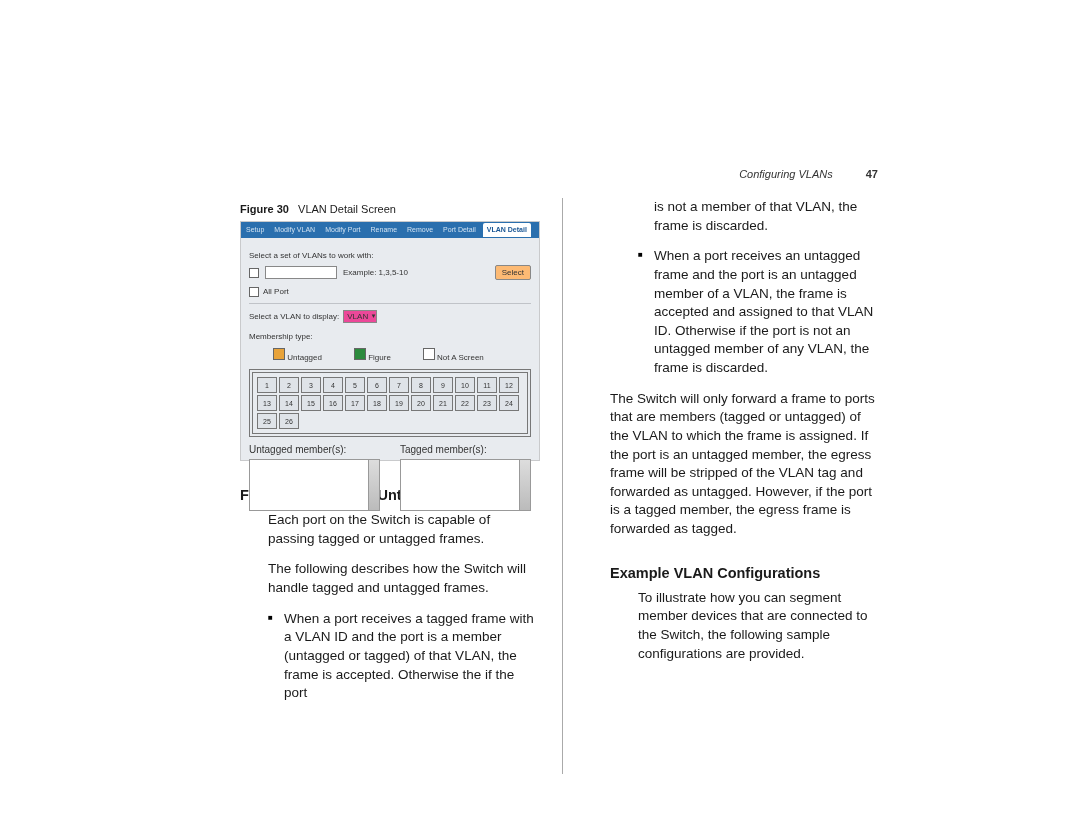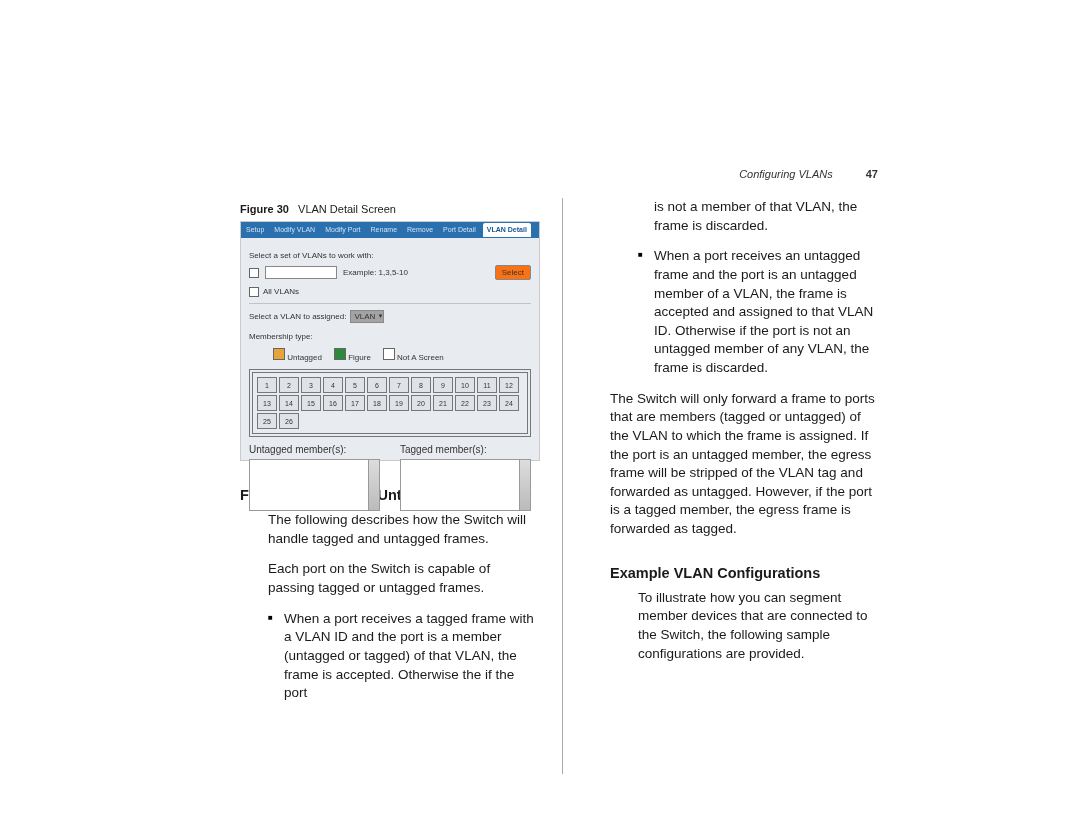--- a/index.html
+++ b/index.html
@@ -91,23 +91,23 @@
   .ss-body { padding: 12px 8px; }
   .ss-row { margin-bottom: 4px; display:flex; align-items:center; gap:4px;}
   .ss-inputline {
     display:flex; align-items:center; gap:6px; margin-bottom:6px;
   }
   .ss-inputline .box {
     width: 70px; height: 11px; background:#fff; border:1px solid #888;
   }
   .ss-select-btn {
     margin-left:auto;
-    border:1px solid #888; background:#f97316; padding:1px 6px; border-radius:2px;
-  }
-  .legend { display:flex; gap:12px; margin: 6px 0 6px 24px; align-items:center;}
+    border:1px solid #888; background:#fdba74; padding:1px 6px; border-radius:2px;
+  }
+  .legend { display:flex; gap:32px; margin: 6px 0 6px 24px; align-items:center;}
   .legend .sw { width:10px; height:10px; border:1px solid #666; display:inline-block;}
   .portgrid {
     border: 4px double #777;
     padding: 4px;
     margin: 2px 0 6px 0;
   }
   .portgrid-inner {
     display:flex; flex-wrap:wrap; gap:2px;
   }
   .port {
@@ -168,26 +168,26 @@
         <div class="ss-body">
           <div class="ss-row">Select a set of VLANs to work with:</div>
           <div class="ss-inputline">
             <span style="width:8px;height:8px;border:1px solid #666;background:#fff;"></span>
             <span class="box"></span>
             <span>Example: 1,3,5-10</span>
             <span class="ss-select-btn">Select</span>
           </div>
           <div class="ss-row">
             <span style="width:8px;height:8px;border:1px solid #666;background:#fff;display:inline-block;position:relative;"></span>
-            <span>All VLANs</span>
+            <span>All Port</span>
           </div>
           <div style="height:1px;background:#c0c3c8;margin:6px 0;"></div>
           <div class="ss-row">
-            <span>Select a VLAN to assigned:</span>
-            <span style="border:1px solid #888;background:#a3a3a3;padding:0 8px 0 3px;position:relative;">
+            <span>Select a VLAN to display:</span>
+            <span style="border:1px solid #888;background:#ec4899;padding:0 8px 0 3px;position:relative;">
               <span>VLAN</span><span style="position:absolute;right:1px;top:0;font-size:7px;">▾</span>
             </span>
           </div>
           <div class="ss-row" style="margin-top:8px;">
             <span>Membership type:</span>
           </div>
           <div class="legend">
             <span><span class="sw" style="background:#e8a33a;"></span> <span>Untagged</span></span>
             <span><span class="sw" style="background:#2c8a3d;"></span> <span>Figure</span></span>
             <span><span class="sw" style="background:#fff;"></span> <span>Not A Screen</span></span>
@@ -229,22 +229,22 @@
             </div>
             <div class="boxcol">
               <div class="lbl">Tagged member(s):</div>
               <div class="listbox"></div>
             </div>
           </div>
         </div>
       </div>
 
       <h4 class="section">Forwarding Tagged/Untagged Frames</h4>
+      <p class="indent">Each port on the Switch is capable of passing tagged or untagged frames.</p>
       <p class="indent">The following describes how the Switch will handle tagged and untagged frames.</p>
-      <p class="indent">Each port on the Switch is capable of passing tagged or untagged frames.</p>
       <ul class="bullets">
         <li>When a port receives a tagged frame with a VLAN ID and the port is a member (untagged or tagged) of that VLAN, the frame is accepted. Otherwise the if the port</li>
       </ul>
     </div>
 
     <div class="divider"></div>
 
     <div class="col col-right">
       <p style="margin-left:44px;">is not a member of that VLAN, the frame is discarded.</p>
       <ul class="bullets">

